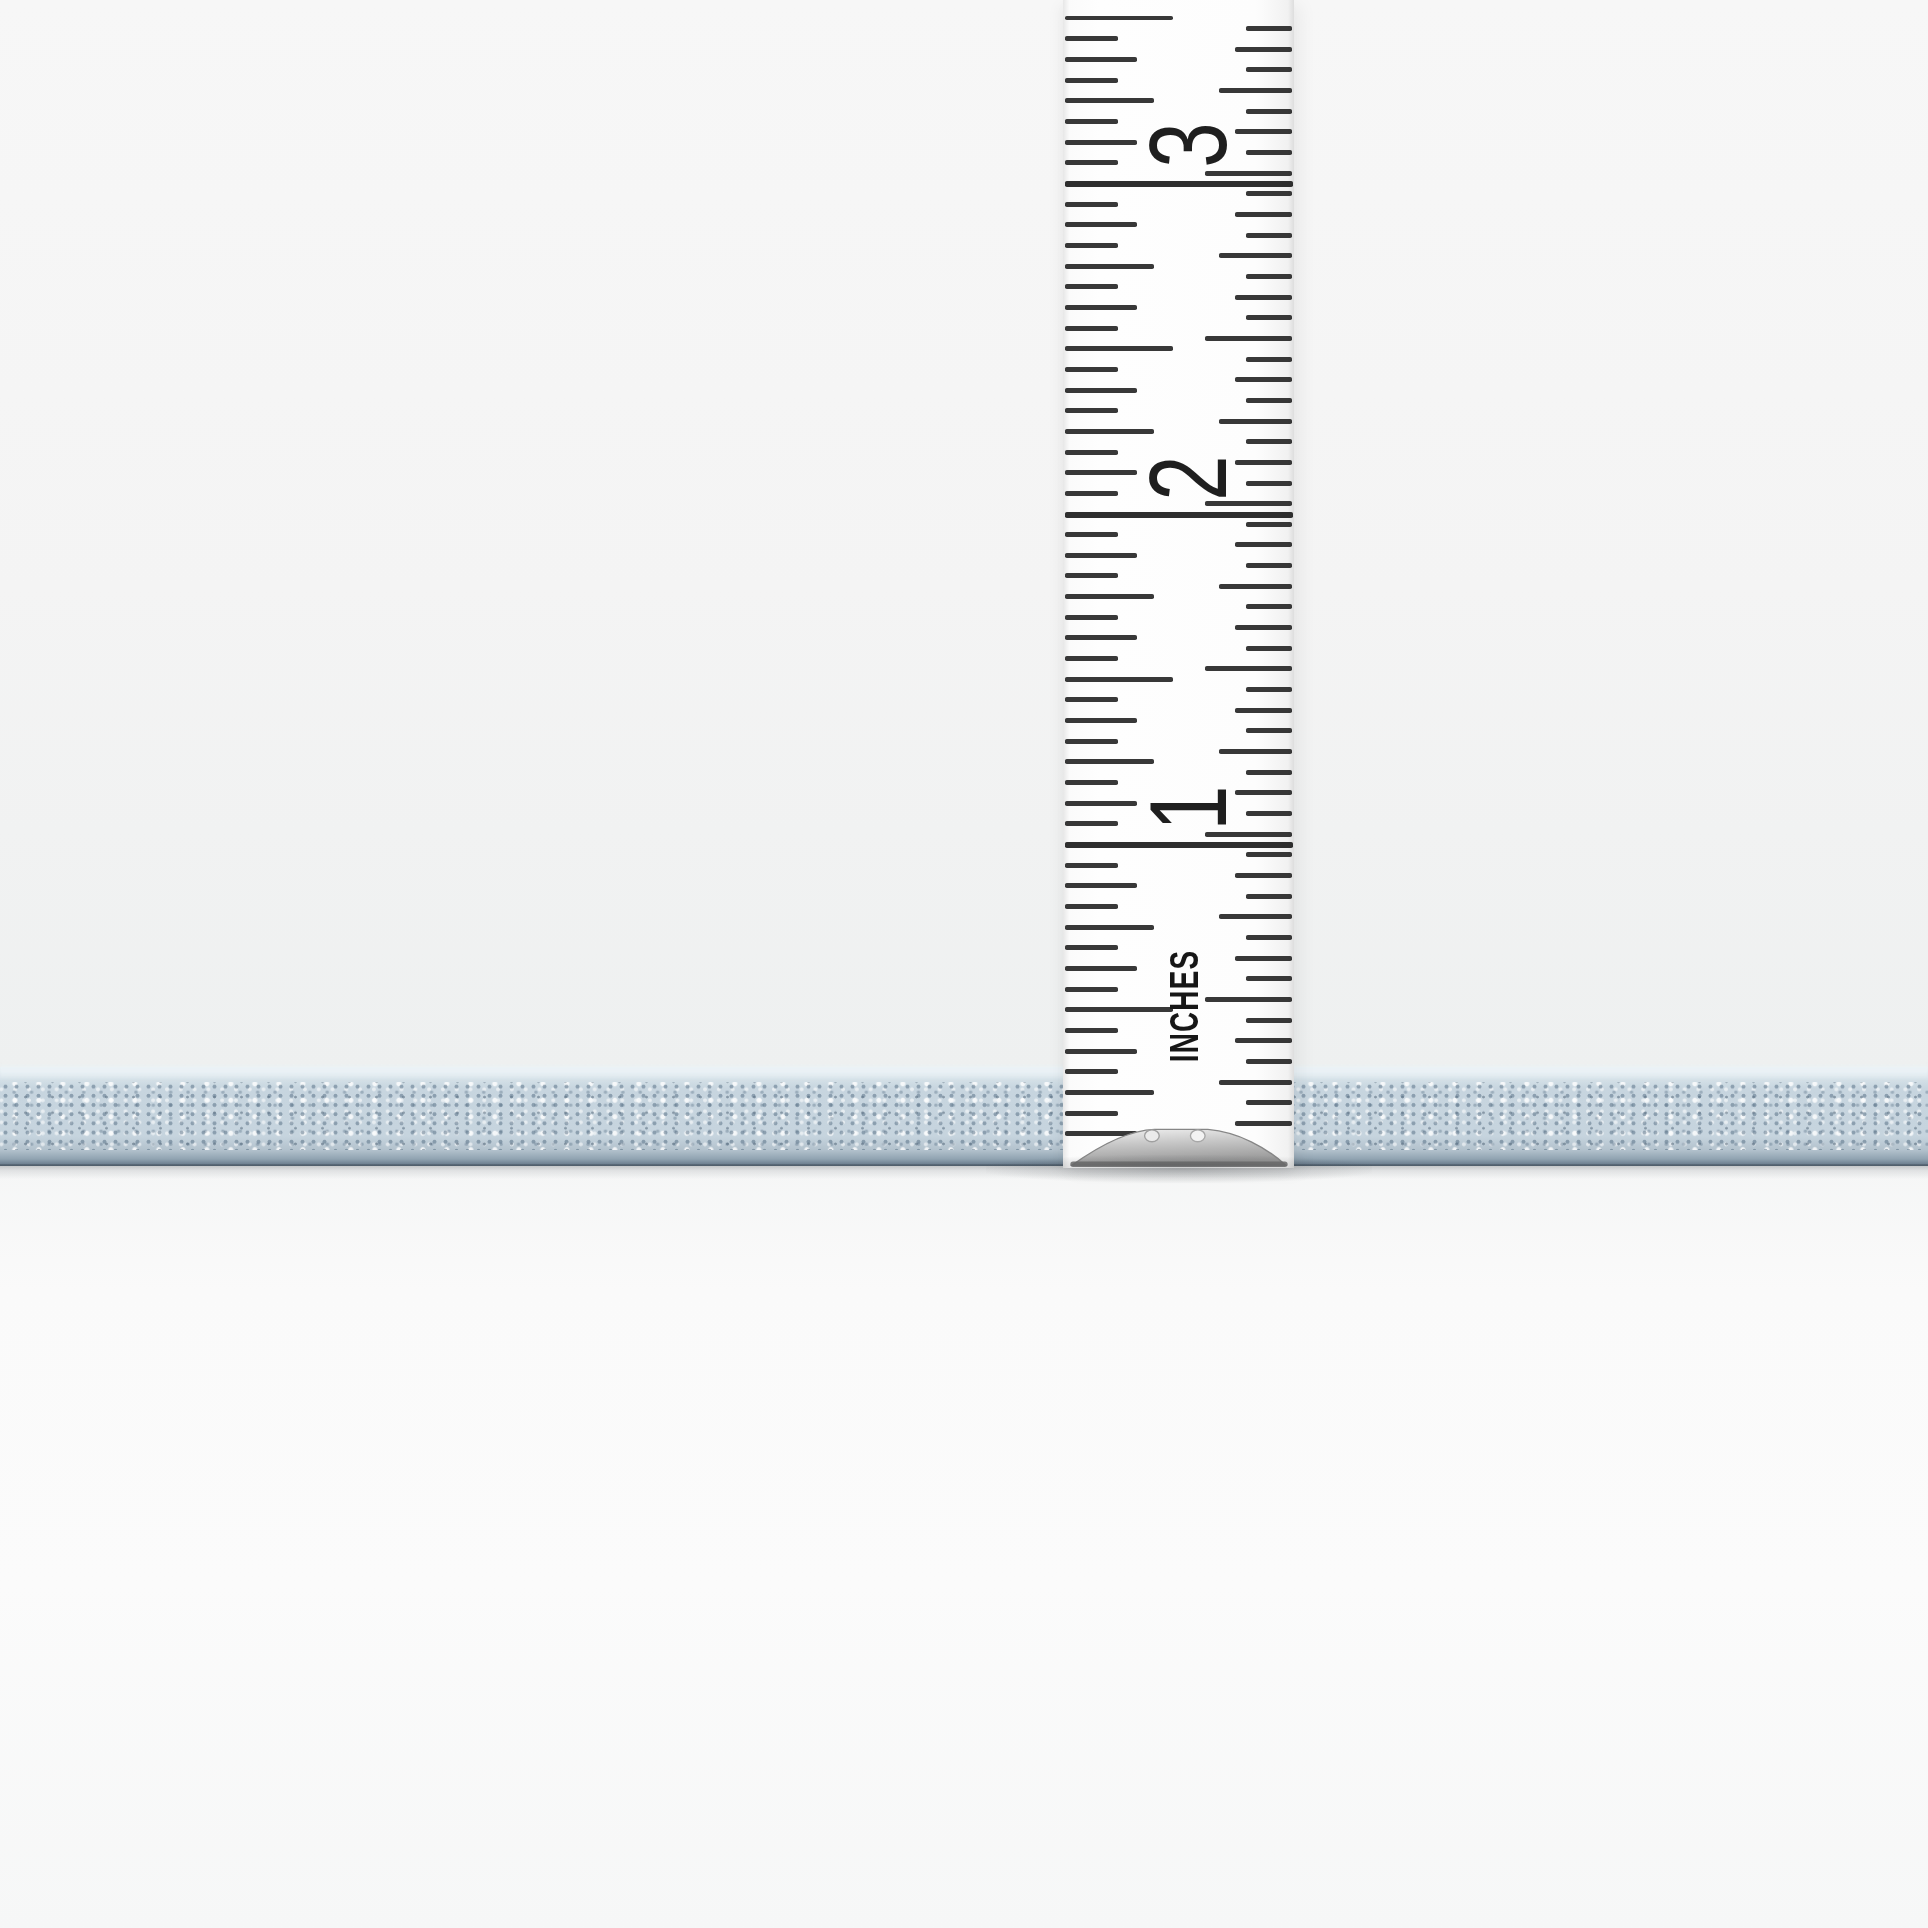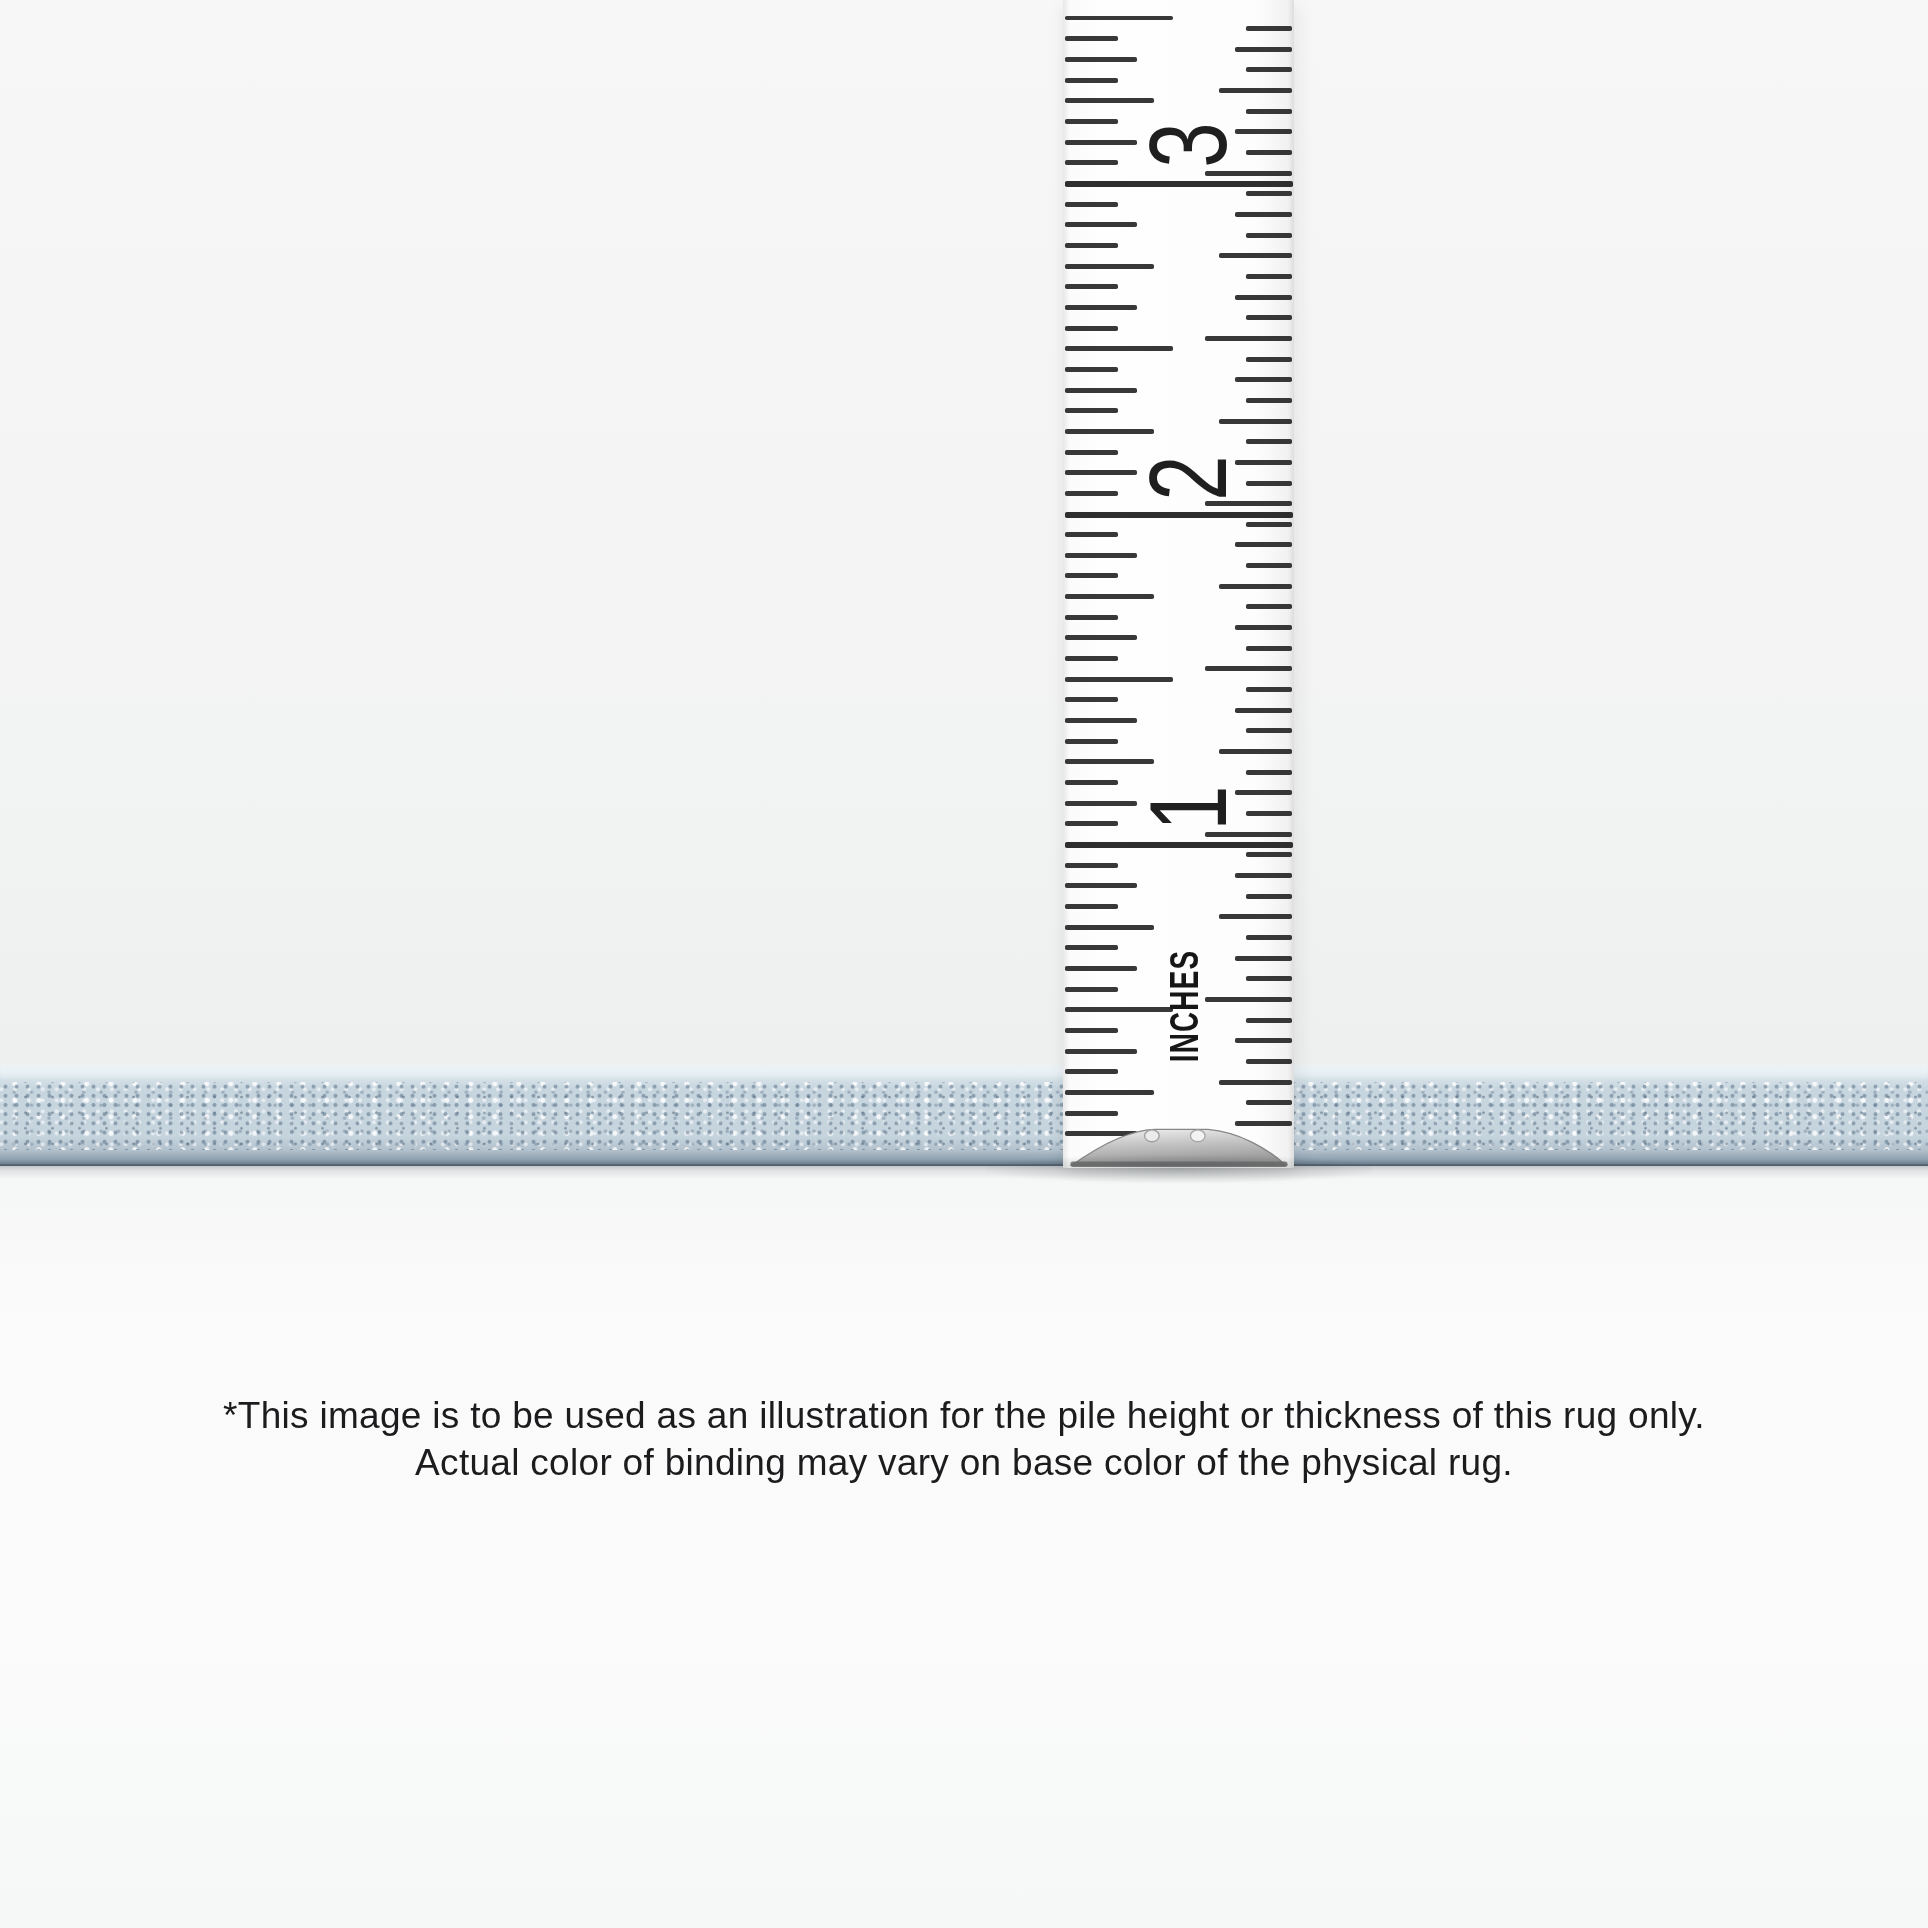--- a/index.html
+++ b/index.html
@@ -223,19 +223,15 @@
       </defs>
       <path d="M10,47 C45,22 74,9 100,8 L158,8 C192,11 222,28 243,47 Z" fill="url(#mg)" stroke="#868686" stroke-width="1.5"></path>
       <ellipse cx="97" cy="15" rx="8" ry="6.5" fill="#ebebeb" stroke="#a0a0a0" stroke-width="1.5"></ellipse>
       <ellipse cx="147" cy="15" rx="8" ry="6.5" fill="#f3f3f3" stroke="#a8a8a8" stroke-width="1.5"></ellipse>
       <rect x="8" y="43" width="237" height="6" rx="3" fill="#6d6d6d" opacity="0.85"></rect>
     </svg>
   </div>
 
   <div class="ruler-base-shadow"></div>
 
-  <div class="caption">
-    <div>*This image is to be used as an illustration for the pile height or thickness of this rug only.</div>
-    <div>Actual color of binding may vary on base color of the physical rug.</div>
-  </div>
 
 </div>
 
 
 </body></html>

